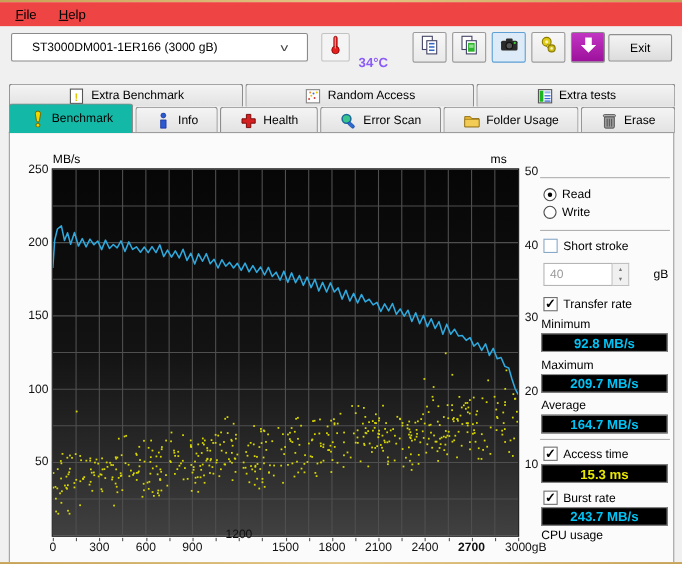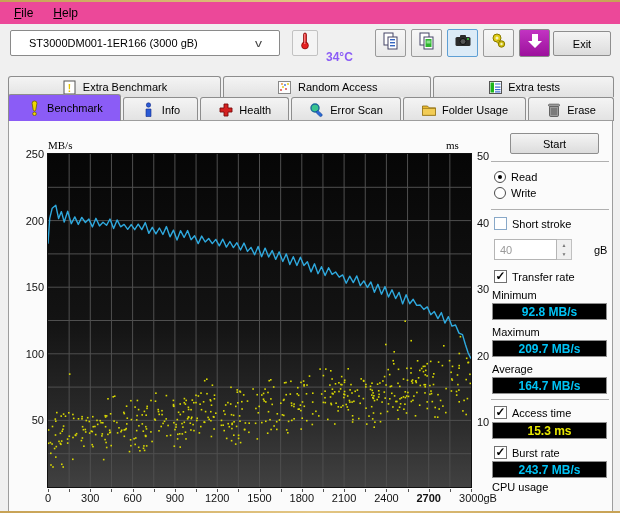--- a/index.html
+++ b/index.html
@@ -3,49 +3,49 @@
 <meta charset="utf-8">
 <style>
   * { margin:0; padding:0; box-sizing:border-box; }
   html,body { width:620px; height:513px; font-family:"Liberation Sans", sans-serif; background:#fff; }
   .window { position:relative; width:620px; height:513px; background:#f0f0f0; overflow:hidden; }
 
   .gold-edge { position:absolute; left:0; width:620px; height:2px; background:linear-gradient(90deg,#c7a255,#e3c684,#c7a255); }
   .gold-top { top:0; } .gold-bottom { bottom:0; }
 
   
-  .menubar { position:absolute; left:0; top:2px; width:620px; height:22px; background:#ec4899; display:flex; align-items:center; padding-left:6px; gap:4px; }
+  .menubar { position:absolute; left:0; top:2px; width:620px; height:22px; background:#ef4444; display:flex; align-items:center; padding-left:6px; gap:4px; }
   .menu-item { font-size:12px; color:#000; padding:2px 8px; cursor:default; }
   .menu-item::first-letter { text-decoration:underline; }
 
   
   .toolbar { position:absolute; left:0; top:24px; width:620px; height:46px; background:#f0f0f0; }
   .drive-select { position:absolute; left:10px; top:6px; width:270px; height:26px; background:#fff; border:1px solid #8a8a8a; border-radius:2px; font-size:11px; display:flex; align-items:center; padding:0 18px; color:#000; }
   .drive-select .chev { margin-left:auto; font-size:10px; color:#444; transform:scaleX(1.4); }
   .temp-btn { position:absolute; left:292px; top:6px; width:26px; height:26px; border:1px solid #c2c2c2; background:#f4f4f4; border-radius:2px; display:flex; align-items:center; justify-content:center; }
   .temp-text { position:absolute; left:326px; top:26px; font-size:12px; font-weight:bold; color:#8b5cf6; }
   .tb-btn { position:absolute; top:5px; width:31px; height:28px; border:1px solid #9a9a9a; background:linear-gradient(#f7f7f7,#e9e9e9); border-radius:2px; display:flex; align-items:center; justify-content:center; }
   .tb-btn.active { border:1px solid #5e9fd4; background:#dcebf7; }
   .tb-btn.magenta { background:linear-gradient(#c234c2,#9c119c); border:1px solid #8a8a8a; }
   .exit-btn { position:absolute; left:553px; top:7px; width:58px; height:25px; font-size:11px; color:#000; border:1px solid #8e8e8e; background:linear-gradient(#f4f4f4,#e6e6e6 60%,#dcdcdc); border-radius:2px; display:flex; align-items:center; justify-content:center; }
 
   
   .tabstrip { position:absolute; left:0; top:74px; width:620px; height:46px; }
   .tabrow { position:absolute; left:8px; display:flex; gap:2px; }
   .tabrow1 { top:2px; width:606px; height:21px; }
   .tabrow2 { top:23px; width:606px; height:24px; }
   .tab { flex:1 1 auto; display:flex; align-items:center; justify-content:center; gap:5px; font-size:11px; color:#000; background:linear-gradient(#f4f4f4,#e2e2e2); border:1px solid #8d8d8d; border-bottom:none; border-radius:3px 3px 0 0; padding:0 6px; white-space:nowrap; }
-  .tab.selected { background:#8b5cf6; position:relative; z-index:3; margin-top:-3px; box-shadow:none; }
+  .tab.selected { background:#14b8a6; position:relative; z-index:3; margin-top:-3px; box-shadow:none; }
   .tab .ticon { width:16px; height:15px; flex:0 0 auto; display:flex; align-items:center; justify-content:center; }
 
   
   .pane { position:absolute; left:8px; top:120px; width:605px; height:391px; background:#fbfbfb; border:1px solid #9d9d9d; border-bottom:none; }
 
   
-  .axis-title { position:absolute; font-size:11px; color:#000;font-family:Liberation Serif, serif; }
+  .axis-title { position:absolute; font-size:11px; color:#000; }
   .plot { position:absolute; left:47px; top:153px; width:425px; height:335px; background:linear-gradient(#060606,#131313 50%,#2b2b2b 80%,#414141); border:1px solid #101010; }
   .plot svg { position:absolute; left:0; top:0; }
   .tick-label { position:absolute; font-size:11px; color:#111; }
   .tl-left { width:26px; text-align:right; }
   .tl-x { width:44px; text-align:center; }
   .xtick { position:absolute; width:1px; height:3px; background:#555; }
 
   
   .rpanel-sep { position:absolute; left:491px; width:118px; height:1px; background:#b0b0b0; }
   .btn-start { position:absolute; left:510px; top:133px; width:89px; height:21px; font-size:11px; color:#000; border:1px solid #8e8e8e; background:linear-gradient(#f4f4f4,#e6e6e6 60%,#dcdcdc); border-radius:2px; display:flex; align-items:center; justify-content:center; }
@@ -837,21 +837,21 @@
       <div class="tick-label tl-left" style="left: 18px; top: 414.4px;">50</div>
       <div class="tick-label " style="left: 477px; top: 150px;">50</div>
       <div class="tick-label " style="left: 477px; top: 216.6px;">40</div>
       <div class="tick-label " style="left: 477px; top: 283.2px;">30</div>
       <div class="tick-label " style="left: 477px; top: 349.8px;">20</div>
       <div class="tick-label " style="left: 477px; top: 416.4px;">10</div>
       <div class="tick-label tl-x" style="left: 26px; top: 492px;">0</div>
       <div class="tick-label tl-x" style="left: 68.3px; top: 492px;">300</div>
       <div class="tick-label tl-x" style="left: 110.6px; top: 492px;">600</div>
       <div class="tick-label tl-x" style="left: 152.9px; top: 492px;">900</div>
-      <div class="tick-label tl-x" style="left: 195.2px; top: 492px;">1200</div>
+      <div class="tick-label tl-x" style="left: 195.2px; top: 480px;">1200</div>
       <div class="tick-label tl-x" style="left: 237.5px; top: 492px;">1500</div>
       <div class="tick-label tl-x" style="left: 279.8px; top: 492px;">1800</div>
       <div class="tick-label tl-x" style="left: 322.1px; top: 492px;">2100</div>
       <div class="tick-label tl-x" style="left: 364.4px; top: 492px;">2400</div>
       <div class="tick-label tl-x" style="left: 406.7px; top: 492px; font-weight: bold;">2700</div>
       <div class="tick-label tl-x" style="left: 456px; top: 492px;">3000gB</div>
       <div class="xtick" style="left: 48px; top: 489px;"></div>
       <div class="xtick" style="left: 69.15px; top: 489px;"></div>
       <div class="xtick" style="left: 90.3px; top: 489px;"></div>
       <div class="xtick" style="left: 111.45px; top: 489px;"></div>
@@ -867,21 +867,20 @@
       <div class="xtick" style="left: 322.95px; top: 489px;"></div>
       <div class="xtick" style="left: 344.1px; top: 489px;"></div>
       <div class="xtick" style="left: 365.25px; top: 489px;"></div>
       <div class="xtick" style="left: 386.4px; top: 489px;"></div>
       <div class="xtick" style="left: 407.55px; top: 489px;"></div>
       <div class="xtick" style="left: 428.7px; top: 489px;"></div>
       <div class="xtick" style="left: 449.85px; top: 489px;"></div>
       <div class="xtick" style="left: 471px; top: 489px;"></div>
     </div>
 
-  <div class="btn-start">Start</div>
   <div class="rpanel-sep" style="top:161px;"></div>
 
   <div class="ctrl-row" style="top:171px;">
     <span class="radio selected" id="radio-read"></span>
     <span>Read</span>
   </div>
   <div class="ctrl-row" style="top:187px;">
     <span class="radio" id="radio-write"></span>
     <span>Write</span>
   </div>

